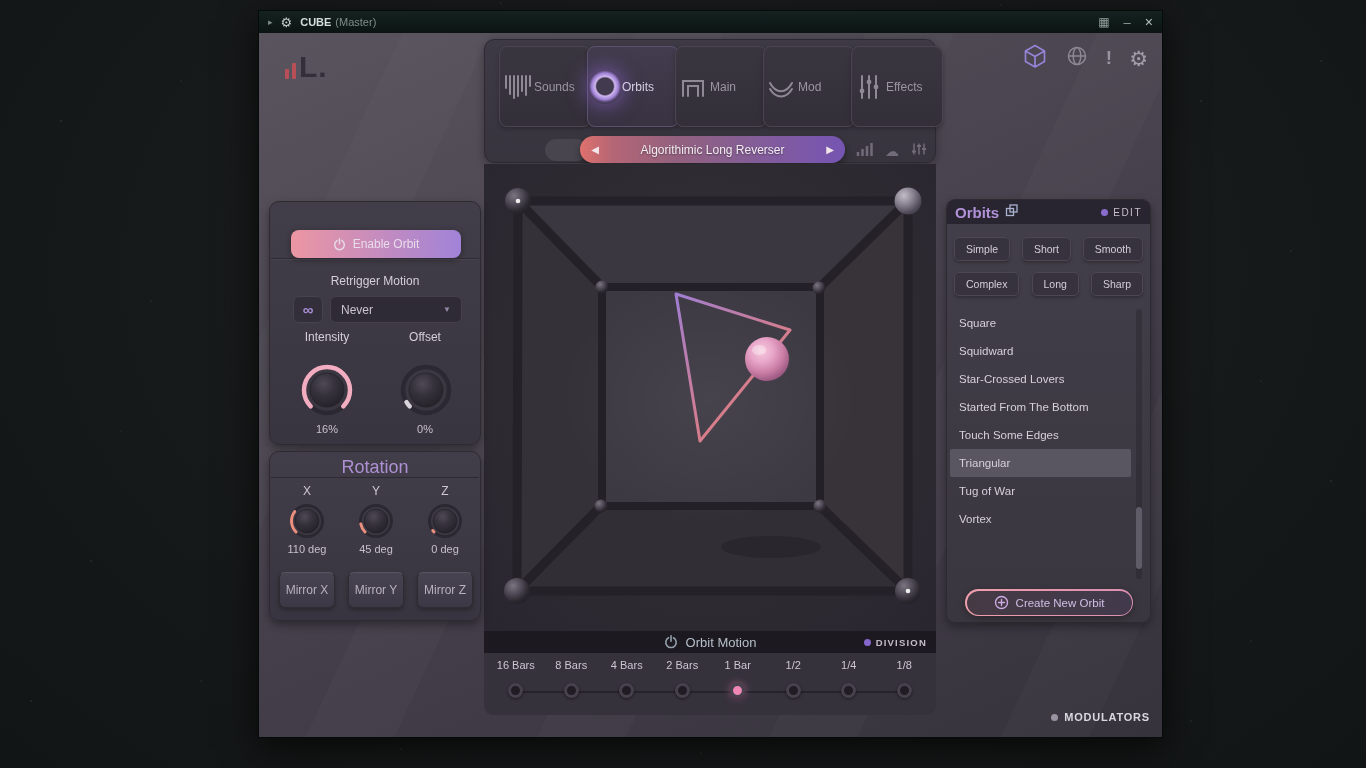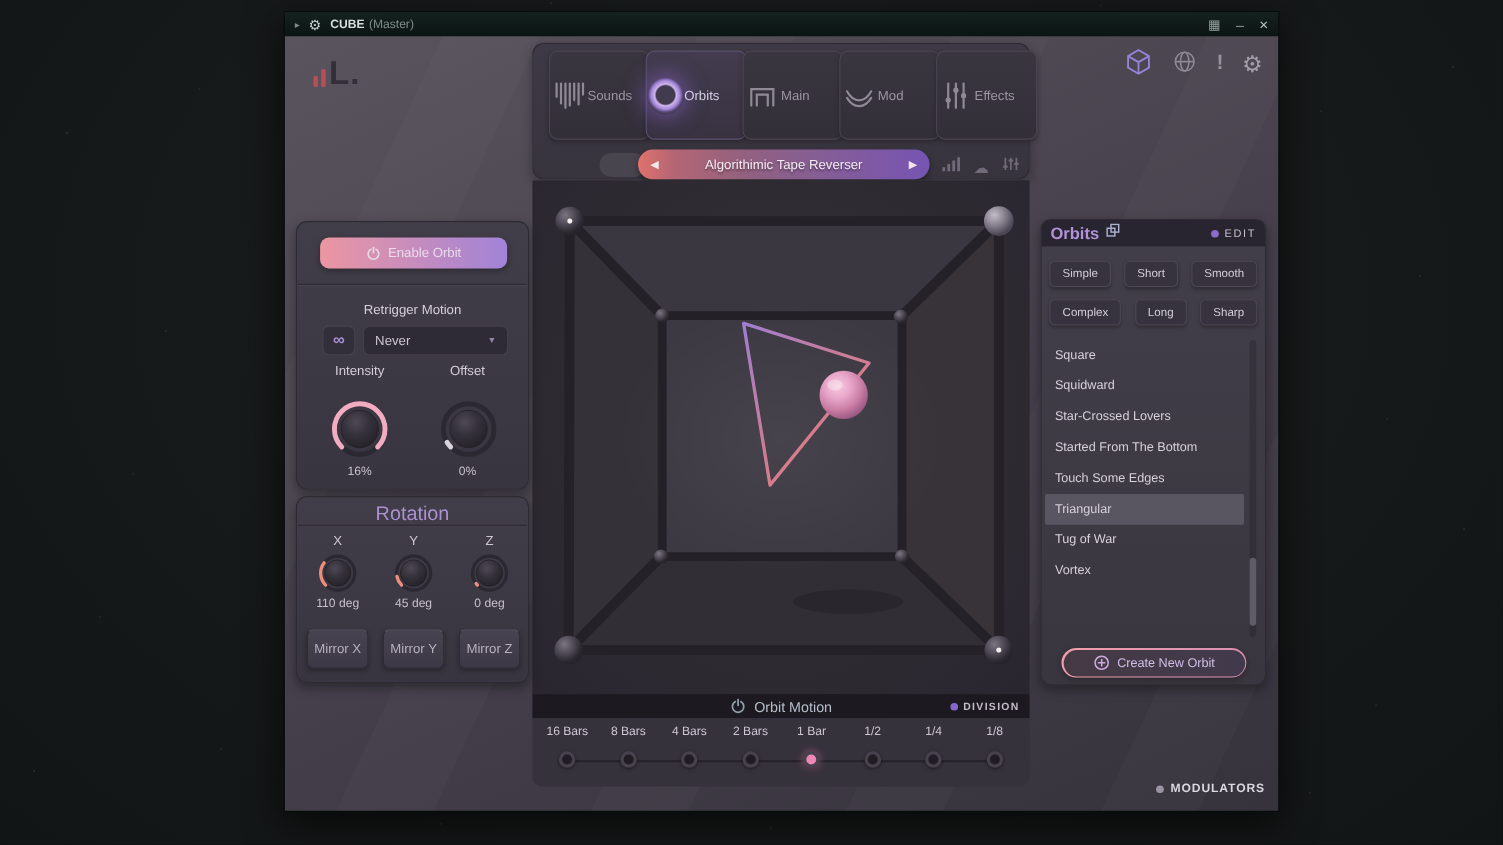--- a/index.html
+++ b/index.html
@@ -49,21 +49,21 @@
 .mb-div{font-size:9.5px;color:#c3bdc9;letter-spacing:1.2px;font-weight:bold}
 .division-panel{position:absolute;left:225px;top:620px;width:452px;height:62px;background:#36323c;border-radius:0 0 9px 9px;display:flex;padding:0 4px}
 .radio-line{position:absolute;left:24px;right:24px;top:38px;height:2px;background:#26232b}
 .div-col{flex:1;display:flex;flex-direction:column;align-items:center;padding-top:6px;position:relative}
 .div-label{font-size:11px;color:#ccc6d1;white-space:nowrap}
 .div-radio{margin-top:12px;width:15px;height:15px;border-radius:50%;background:#1f1c23;border:3px solid #46414d;box-shadow:0 1px 3px rgba(0,0,0,.5)}
 .div-col.selected .div-radio{background:#ef86b5;box-shadow:0 0 7px rgba(238,128,178,.55),0 1px 3px rgba(0,0,0,.5)}
 .lpanel{position:absolute;left:10px;width:212px;background:linear-gradient(#423e49,#393540);border:1px solid #2d2a32;border-radius:10px;box-shadow:0 4px 10px rgba(0,0,0,.35)}
 .p1{top:168px;height:244px}
 .p2{top:418px;height:170px}
-.enable-wrap{position:absolute;left:21px;top:14px;width:170px;height:28px;border-radius:8px;padding:14px;background:linear-gradient(90deg,#ec96a2,#a183d8);box-shadow:0 2px 6px rgba(0,0,0,.35)}
+.enable-wrap{position:absolute;left:21px;top:28px;width:170px;height:28px;border-radius:8px;padding:14px;background:linear-gradient(90deg,#ec96a2,#a183d8);box-shadow:0 2px 6px rgba(0,0,0,.35)}
 .enable-btn{width:100%;height:100%;border-radius:6.5px;background:linear-gradient(90deg,rgba(214,100,125,.30),rgba(124,94,188,.34)),#383240;display:flex;align-items:center;justify-content:center;gap:7px;color:#e9dcea;font-size:12px}
 .enable-btn svg{stroke:#e6d9e8;fill:none;stroke-width:1.6;stroke-linecap:round}
 .p1-divider{position:absolute;left:1px;right:1px;top:56px;border-top:1px solid #2e2a33;border-bottom:1px solid rgba(255,255,255,.05)}
 .retrig-label{position:absolute;left:0;right:0;top:72px;text-align:center;font-size:12px;color:#d4ced9}
 .inf-btn{position:absolute;left:23px;top:94px;width:30px;height:27px;background:#332f3a;border:1px solid #474250;border-radius:6px;display:flex;align-items:center;justify-content:center;font-size:15px;color:#ab8ed8;font-weight:bold}
 .retrig-select{position:absolute;left:60px;top:94px;width:132px;height:27px;background:#2f2b36;border:1px solid #453f4d;border-radius:6px;display:flex;align-items:center;padding:0 10px}
 .retrig-value{flex:1;font-size:12px;color:#cac4cf}
 .retrig-caret{font-size:8px;color:#9288a5}
 .klabel{position:absolute;top:128px;font-size:12px;color:#d4ced9;text-align:center;width:84px}
 .kl-int{left:15px}.kl-off{left:113px}
@@ -239,21 +239,21 @@
                 <circle cx="17" cy="12" r="2.4" fill="#8e8995" stroke="none"></circle>
                 <circle cx="24" cy="17" r="2.4" fill="#8e8995" stroke="none"></circle>
               </svg>
           </span>
           <span class="tlabel">Effects</span>
         </div>
 
         <div class="pill-ear"></div>
         <div class="preset">
           <span class="preset-prev">◀</span>
-          <span class="preset-name">Algorithimic Tape Reverser</span>
+          <span class="preset-name">Algorithimic Long Reverser</span>
           <span class="preset-next">▶</span>
         </div>
         <div class="preset-icons">
           <span>
             <svg width="18" height="14" viewBox="0 0 18 14" stroke-width="2.5">
                 <line x1="3" y1="14" x2="3" y2="10"></line>
                 <line x1="7.5" y1="14" x2="7.5" y2="7"></line>
                 <line x1="12" y1="14" x2="12" y2="4"></line>
                 <line x1="16.5" y1="14" x2="16.5" y2="1"></line>
               </svg>

